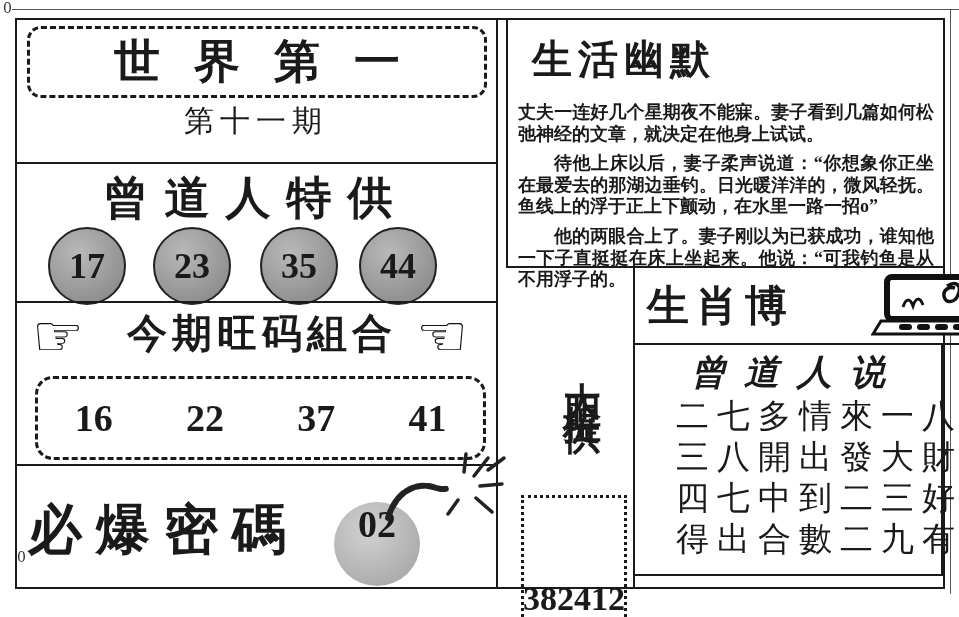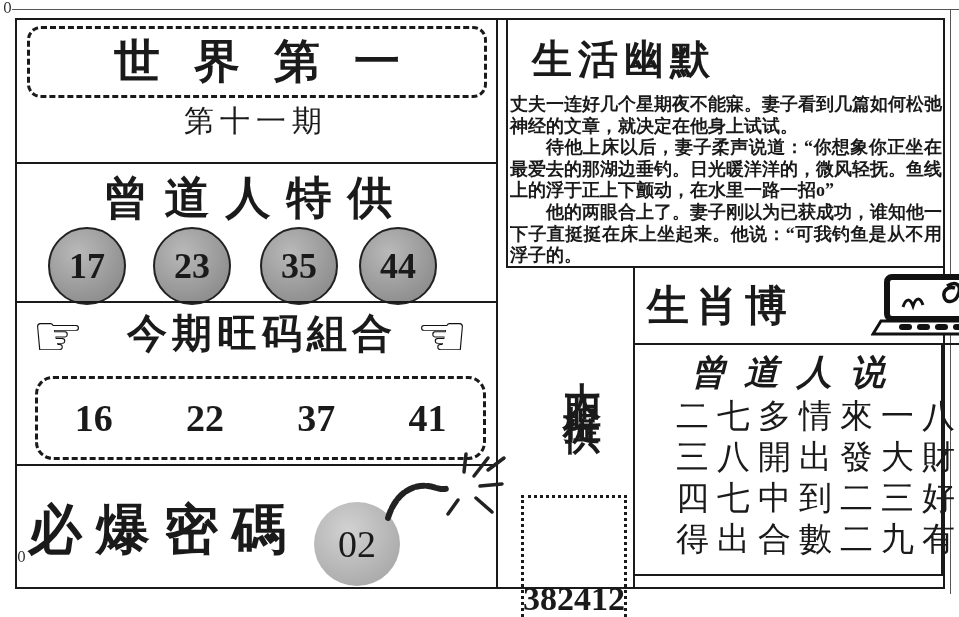--- a/index.html
+++ b/index.html
@@ -37,35 +37,35 @@
   .hand-r{left:416px;}
   .combo-title{position:absolute;left:104px;top:306px;width:316px;text-align:center;font-size:40px;font-weight:bold;letter-spacing:5px;}
   .combo-box{
     position:absolute;left:35px;top:376px;width:445px;height:78px;
     border:3px dashed #1a1a1a;border-radius:18px;
     display:flex;align-items:center;justify-content:space-around;
     font-size:38px;font-weight:600;
   }
   .password-title{position:absolute;left:28px;top:494px;font-size:54px;font-weight:900;letter-spacing:14px;}
   .bomb{
-    position:absolute;left:314px;top:502px;width:86px;height:84px;border-radius:50%;
+    position:absolute;left:334px;top:502px;width:86px;height:84px;border-radius:50%;
     background:radial-gradient(circle at 40% 34%, #d2d2d2, #aaaaaa 78%);
-    display:flex;align-items:center;justify-content:center;
-    font-size:38px;font-weight:normal;
+    display:flex;align-items:flex-start;justify-content:center;
+    font-size:38px;font-weight:bold;
   }
   .fuse-svg{position:absolute;left:336px;top:446px;width:175px;height:80px;}
 
   
   .humor-box{
     position:absolute;left:506px;top:20px;width:437px;height:248px;
     border-left:2px solid #1a1a1a;border-bottom:2px solid #1a1a1a;box-sizing:border-box;
   }
   .humor-title{position:absolute;left:24px;top:12px;font-size:40px;font-weight:900;letter-spacing:6px;}
   .humor-text{position:absolute;left:2px;top:74px;width:432px;font-size:18px;line-height:21.6px;font-weight:600;text-align:justify;}
-  .humor-text p{margin:0;}
+  .humor-text p{margin:8px;}
   .humor-text p.ind{text-indent:2em;}
 
   .vertical-label{
     position:absolute;left:531px;top:281px;width:76px;height:190px;
     writing-mode:vertical-rl;text-orientation:upright;
     font-size:38px;font-weight:bold;letter-spacing:12px;text-align:left;
     display:flex;justify-content:center;
   }
   .dotted-box{
     position:absolute;left:521px;top:455px;width:106px;height:127px;

